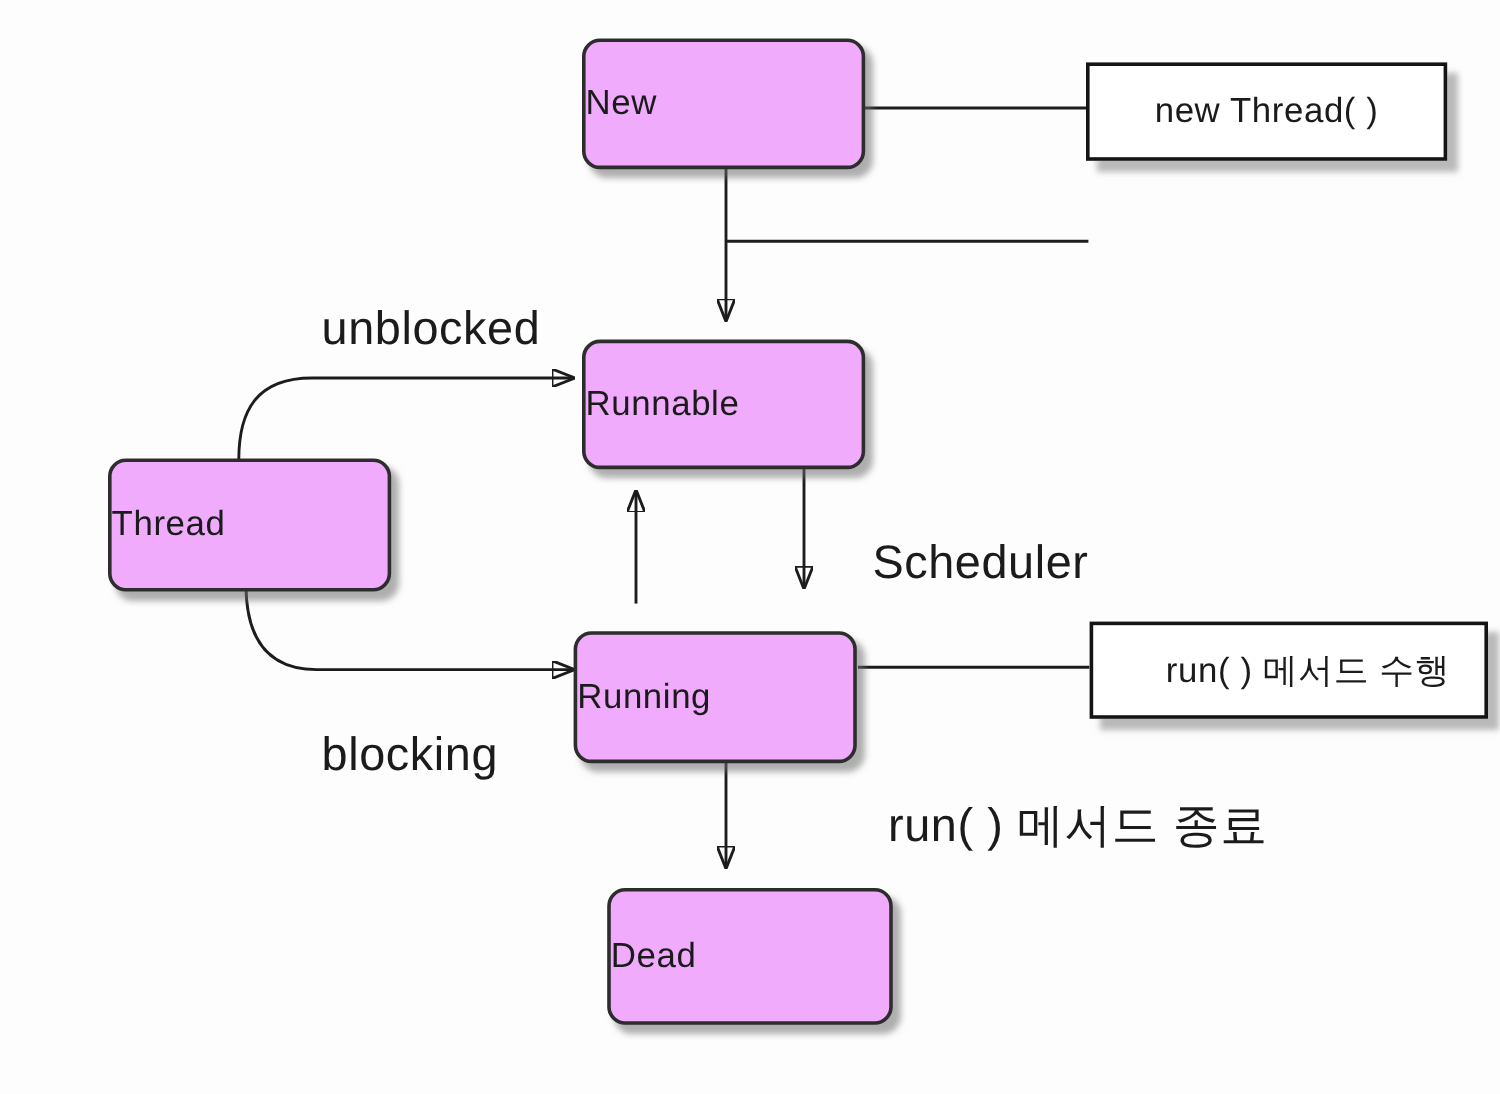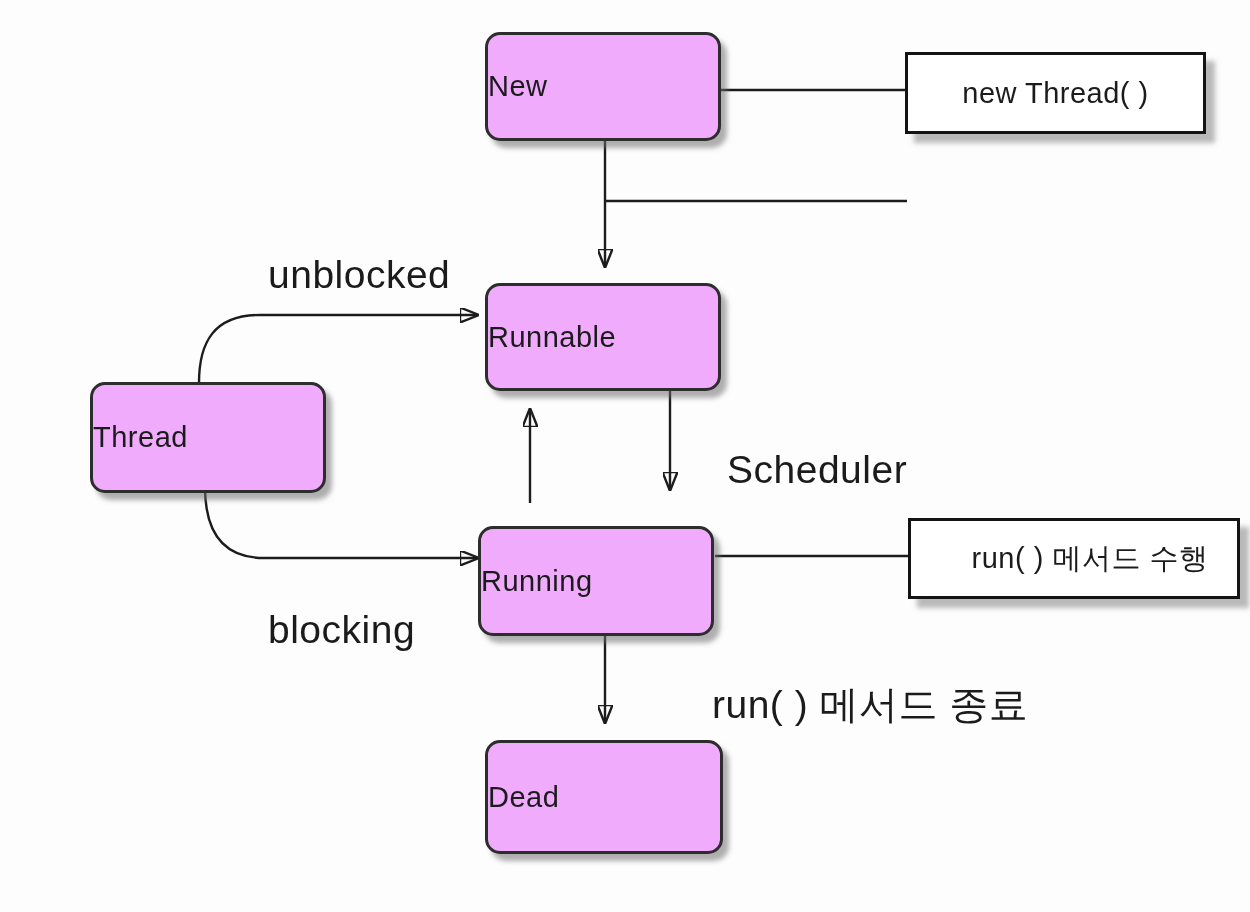--- a/index.html
+++ b/index.html
@@ -90,34 +90,34 @@
   </div>
 
   <div class="node" style="left:478px; top:503px; width:230px; height:104px;margin-top:23px;">
     <span>Running</span>
   </div>
 
   <div class="node" style="left:90px; top:382px; width:230px; height:105px;">
     <span>Thread</span>
   </div>
 
-  <div class="node" style="left:485px; top:740px; width:232px; height:108px;">
+  <div class="node" style="left:506px; top:740px; width:232px; height:108px;">
     <span>Dead</span>
   </div>
 
   <div class="callout" style="left:905px; top:52px; width:295px; height:76px;">
     <span>new Thread( )</span>
   </div>
 
 
   <div class="callout" style="left:908px; top:518px; width:294px; height:75px;padding-left:32px;">
     <span>run( ) 메서드 수행</span>
   </div>
 
   <div class="edge-label" style="left:268px; top:253px;">unblocked</div>
 
   <div class="edge-label" style="left:268px; top:608px;">blocking</div>
 
   <div class="edge-label" style="left:727px; top:448px;">Scheduler</div>
 
-  <div class="edge-label" style="left:712px; top:661px;margin-top:17px;">run( ) 메서드 종료</div>
+  <div class="edge-label" style="left:740px; top:661px;">run( ) 메서드 종료</div>
 
 </div>
 
 </body></html>

